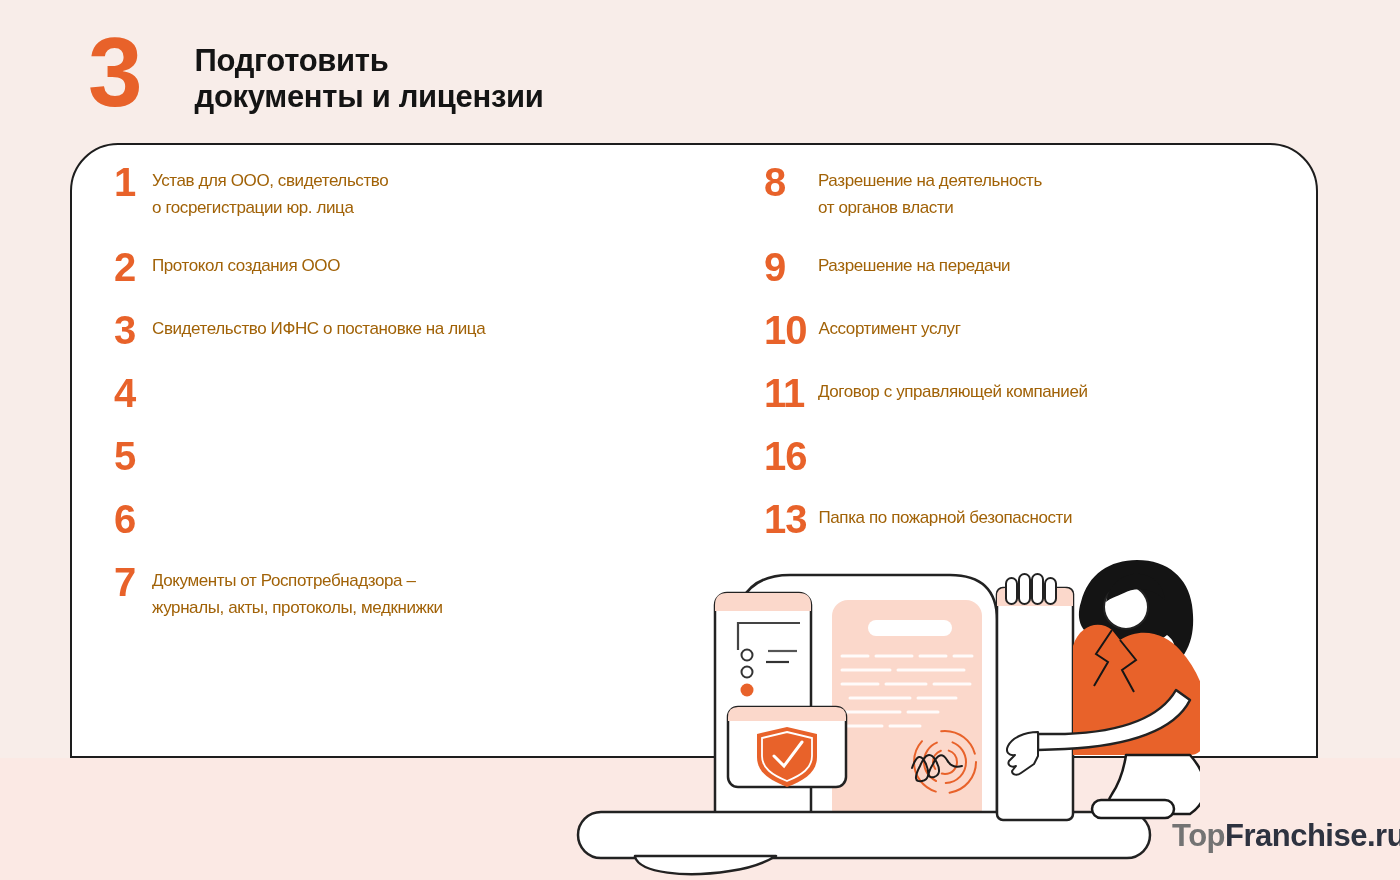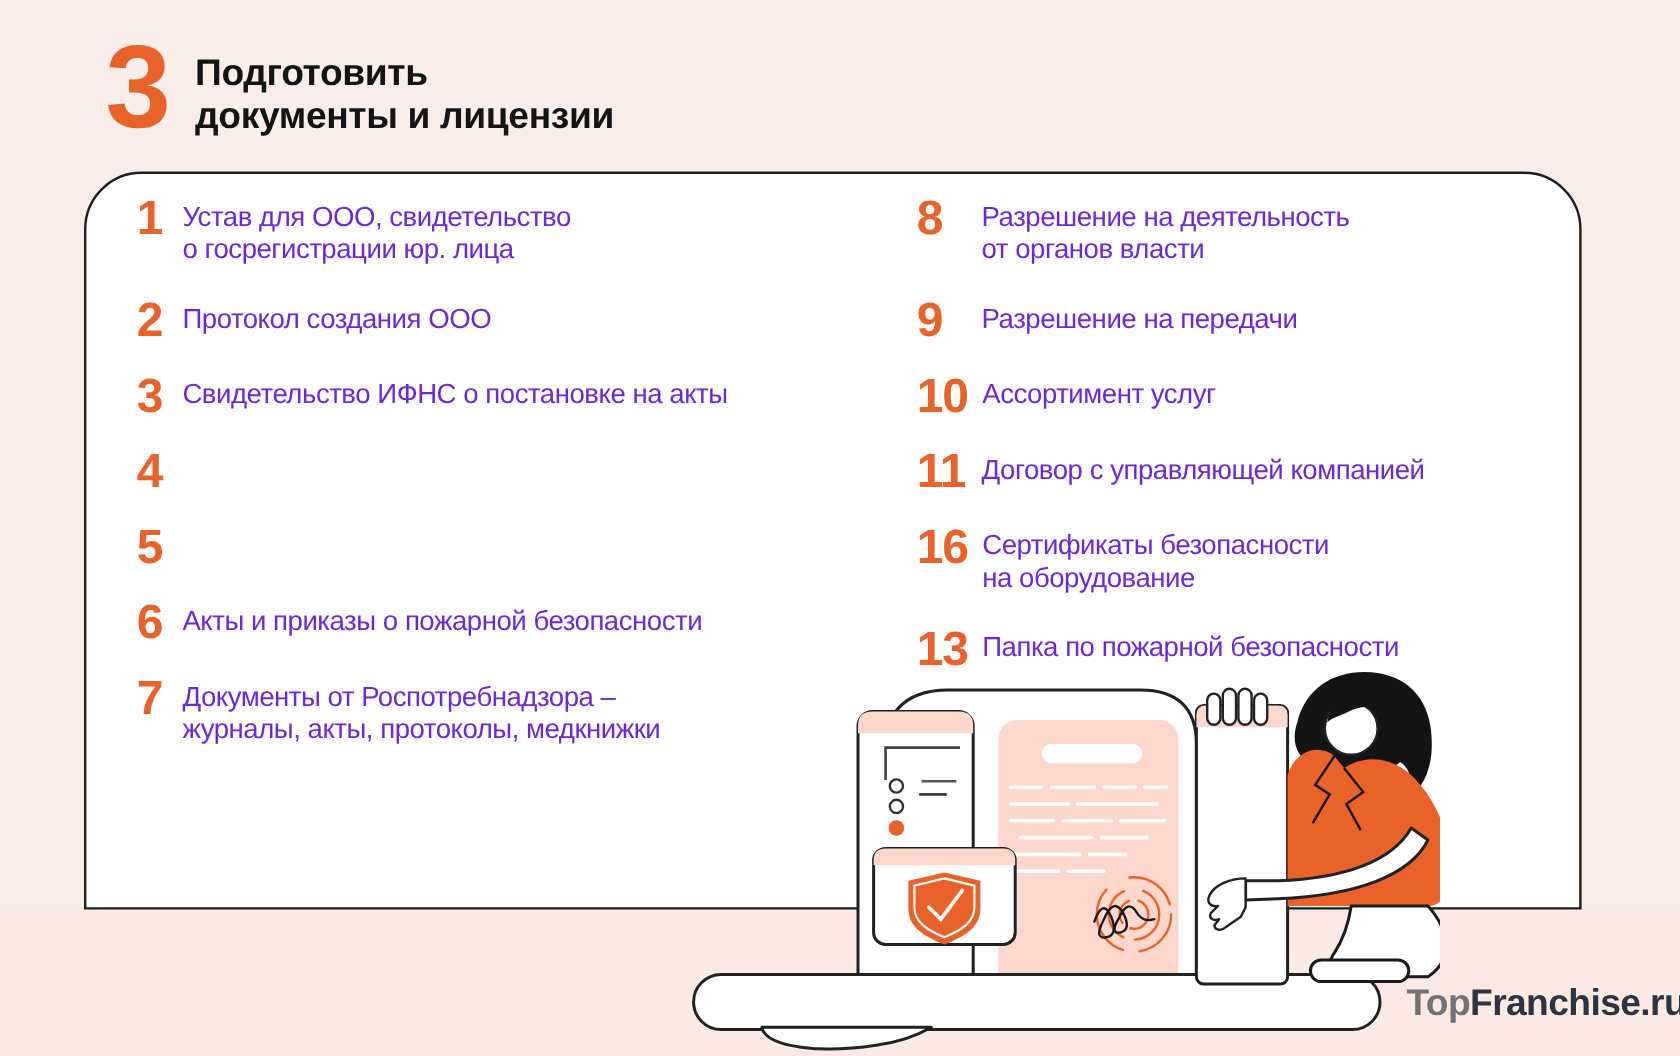--- a/index.html
+++ b/index.html
@@ -14,40 +14,40 @@
     background:#fbe9e4;
   }
   
   .header{position:absolute;left:88px;top:32px;display:flex;gap:22px;align-items:flex-start;}
   .step-num{
     color:#e8622a;font-size:98px;font-weight:bold;line-height:0.82;
     letter-spacing:-2px;
   }
   .title{
     font-size:31px;font-weight:bold;color:#141414;line-height:1.16;
-    padding-top:11px;letter-spacing:-0.3px;
+    padding-top:11px;letter-spacing:-0.3px;margin-left:32px;
   }
   
   .card{
     position:absolute;left:70px;top:143px;width:1248px;height:615px;
     background:#ffffff;border:2.5px solid #1d1d1d;box-sizing:border-box;
     border-radius:48px 48px 0 0;
   }
   .col{position:absolute;top:22px;width:600px;}
   .col-left{left:42px;}
   .col-right{left:692px;}
   .item{display:flex;align-items:flex-start;margin-bottom:31px;}
   .num{
     flex:0 0 auto;color:#e8622a;font-weight:bold;font-size:40px;
     line-height:32px;letter-spacing:-1px;margin-right:12px;min-width:26px;
     position:relative;top:-1px;
   }
   .col-right .num{min-width:42px;}
   .txt{
-    font-size:23px;color:#6d28d9;line-height:27px;letter-spacing:-0.4px;
+    font-size:17px;color:#a16207;line-height:27px;letter-spacing:-0.4px;
   }
   
   .illustration{position:absolute;left:560px;top:550px;width:640px;height:330px;}
   
   .logo{
     position:absolute;left:1172px;top:818px;font-size:31px;font-weight:bold;
     letter-spacing:-0.5px;white-space:nowrap;
   }
   .logo-top{color:#737373;}
   .logo-rest{color:#2e3340;}
@@ -70,31 +70,30 @@
       <div class="item">
         <span class="num">1</span>
         <span class="txt">Устав для ООО, свидетельство<br>о госрегистрации юр. лица</span>
       </div>
       <div class="item">
         <span class="num">2</span>
         <span class="txt">Протокол создания ООО</span>
       </div>
       <div class="item">
         <span class="num">3</span>
-        <span class="txt">Свидетельство ИФНС о постановке на акты</span>
+        <span class="txt">Свидетельство ИФНС о постановке на лица</span>
       </div>
       <div class="item">
         <span class="num">4</span>
       </div>
       <div class="item">
         <span class="num">5</span>
       </div>
       <div class="item">
         <span class="num">6</span>
-        <span class="txt">Акты и приказы о пожарной безопасности</span>
       </div>
       <div class="item">
         <span class="num">7</span>
         <span class="txt">Документы от Роспотребнадзора –<br>журналы, акты, протоколы, медкнижки</span>
       </div>
     </div>
   <div class="col col-right" id="col-right">
       <div class="item">
         <span class="num">8</span>
         <span class="txt">Разрешение на деятельность<br>от органов власти</span>
@@ -106,21 +105,20 @@
       <div class="item">
         <span class="num">10</span>
         <span class="txt">Ассортимент услуг</span>
       </div>
       <div class="item">
         <span class="num">11</span>
         <span class="txt">Договор с управляющей компанией</span>
       </div>
       <div class="item">
         <span class="num">16</span>
-        <span class="txt">Сертификаты безопасности<br>на оборудование</span>
       </div>
       <div class="item">
         <span class="num">13</span>
         <span class="txt">Папка по пожарной безопасности</span>
       </div>
     </div>
 </div>
 
 <svg class="illustration" viewBox="0 0 640 330" aria-hidden="true">
 

